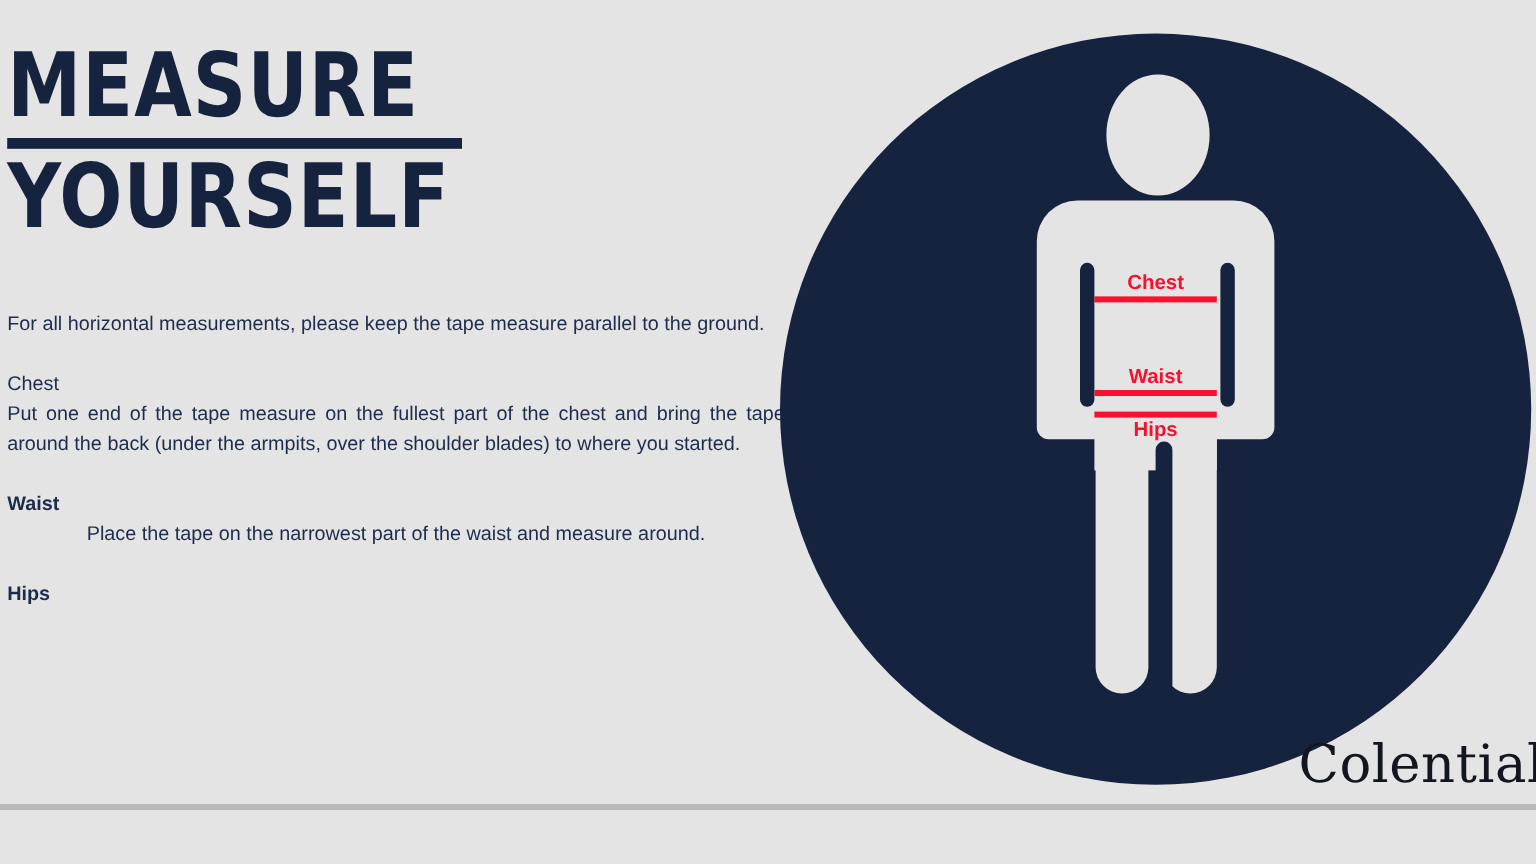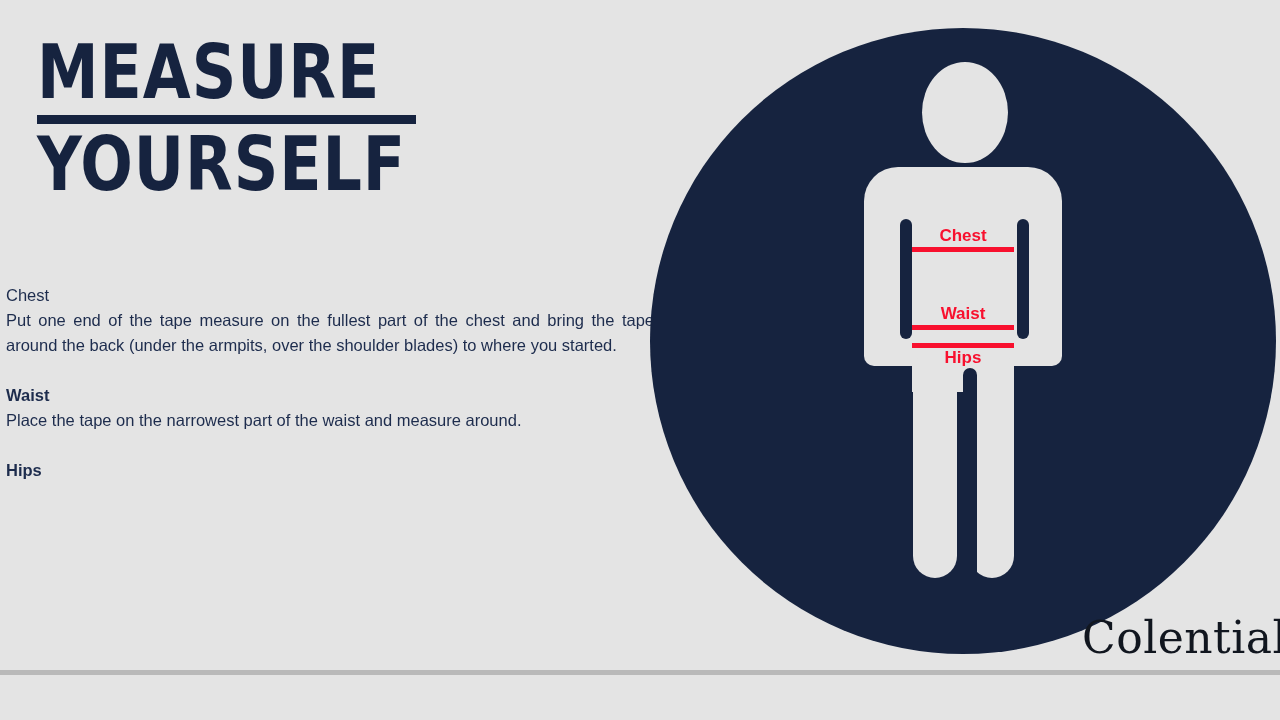--- a/index.html
+++ b/index.html
@@ -12,21 +12,21 @@
   }
 
   
   #left-column {
     position:absolute;
     left:0; top:0;
     width:668px; height:720px;
     padding-left:6px;
   }
 
-  #title-block { position:absolute; left:6px; top:38px; width:420px;margin-left:31px; }
+  #title-block { position:absolute; left:6px; top:38px; width:420px; }
 
   .title-line {
     font-family:"Liberation Sans Narrow","DejaVu Sans Condensed","Liberation Sans", sans-serif;
     font-weight:bold;
     font-size:74px;
     line-height:0.92;
     letter-spacing:1px;
     color:#16233f;
     transform:scaleX(0.93);
     transform-origin:left center;
@@ -41,21 +41,21 @@
 
   #body-copy {
     position:absolute;
     left:6px; top:258px;
     width:648px;
     color:#1d2c4d;
     font-size:16.5px;
     line-height:25px;
   }
   .para { text-align:justify; }
-  .para.last-noj { text-align:left; }
+  .para.last-noj { text-align:center; }
   .spacer { height:25px; }
   .heading-bold { font-weight:bold; }
   .heading-plain { font-weight:normal; }
 
   
   #bottom-divider {
     position:absolute;
     left:0; top:670px;
     width:1280px; height:5px;
     background:#b9b9b9;
@@ -159,20 +159,21 @@
 <div id="left-column">
 
   <div id="title-block">
     <div class="title-line">MEASURE</div>
     <div id="title-rule"></div>
     <div class="title-line">YOURSELF</div>
   </div>
 
   <div id="body-copy">
 
+    <div class="para">For all horizontal measurements, please keep the tape measure parallel to the ground.</div>
 
     <div class="spacer"></div>
 
     <div class="heading-plain">Chest</div>
     <div class="para">Put one end of the tape measure on the fullest part of the chest and bring the tape around the back (under the armpits, over the shoulder blades) to where you started.</div>
 
     <div class="spacer"></div>
 
     <div class="heading-bold">Waist</div>
     <div class="para last-noj">Place the tape on the narrowest part of the waist and measure around.</div>

